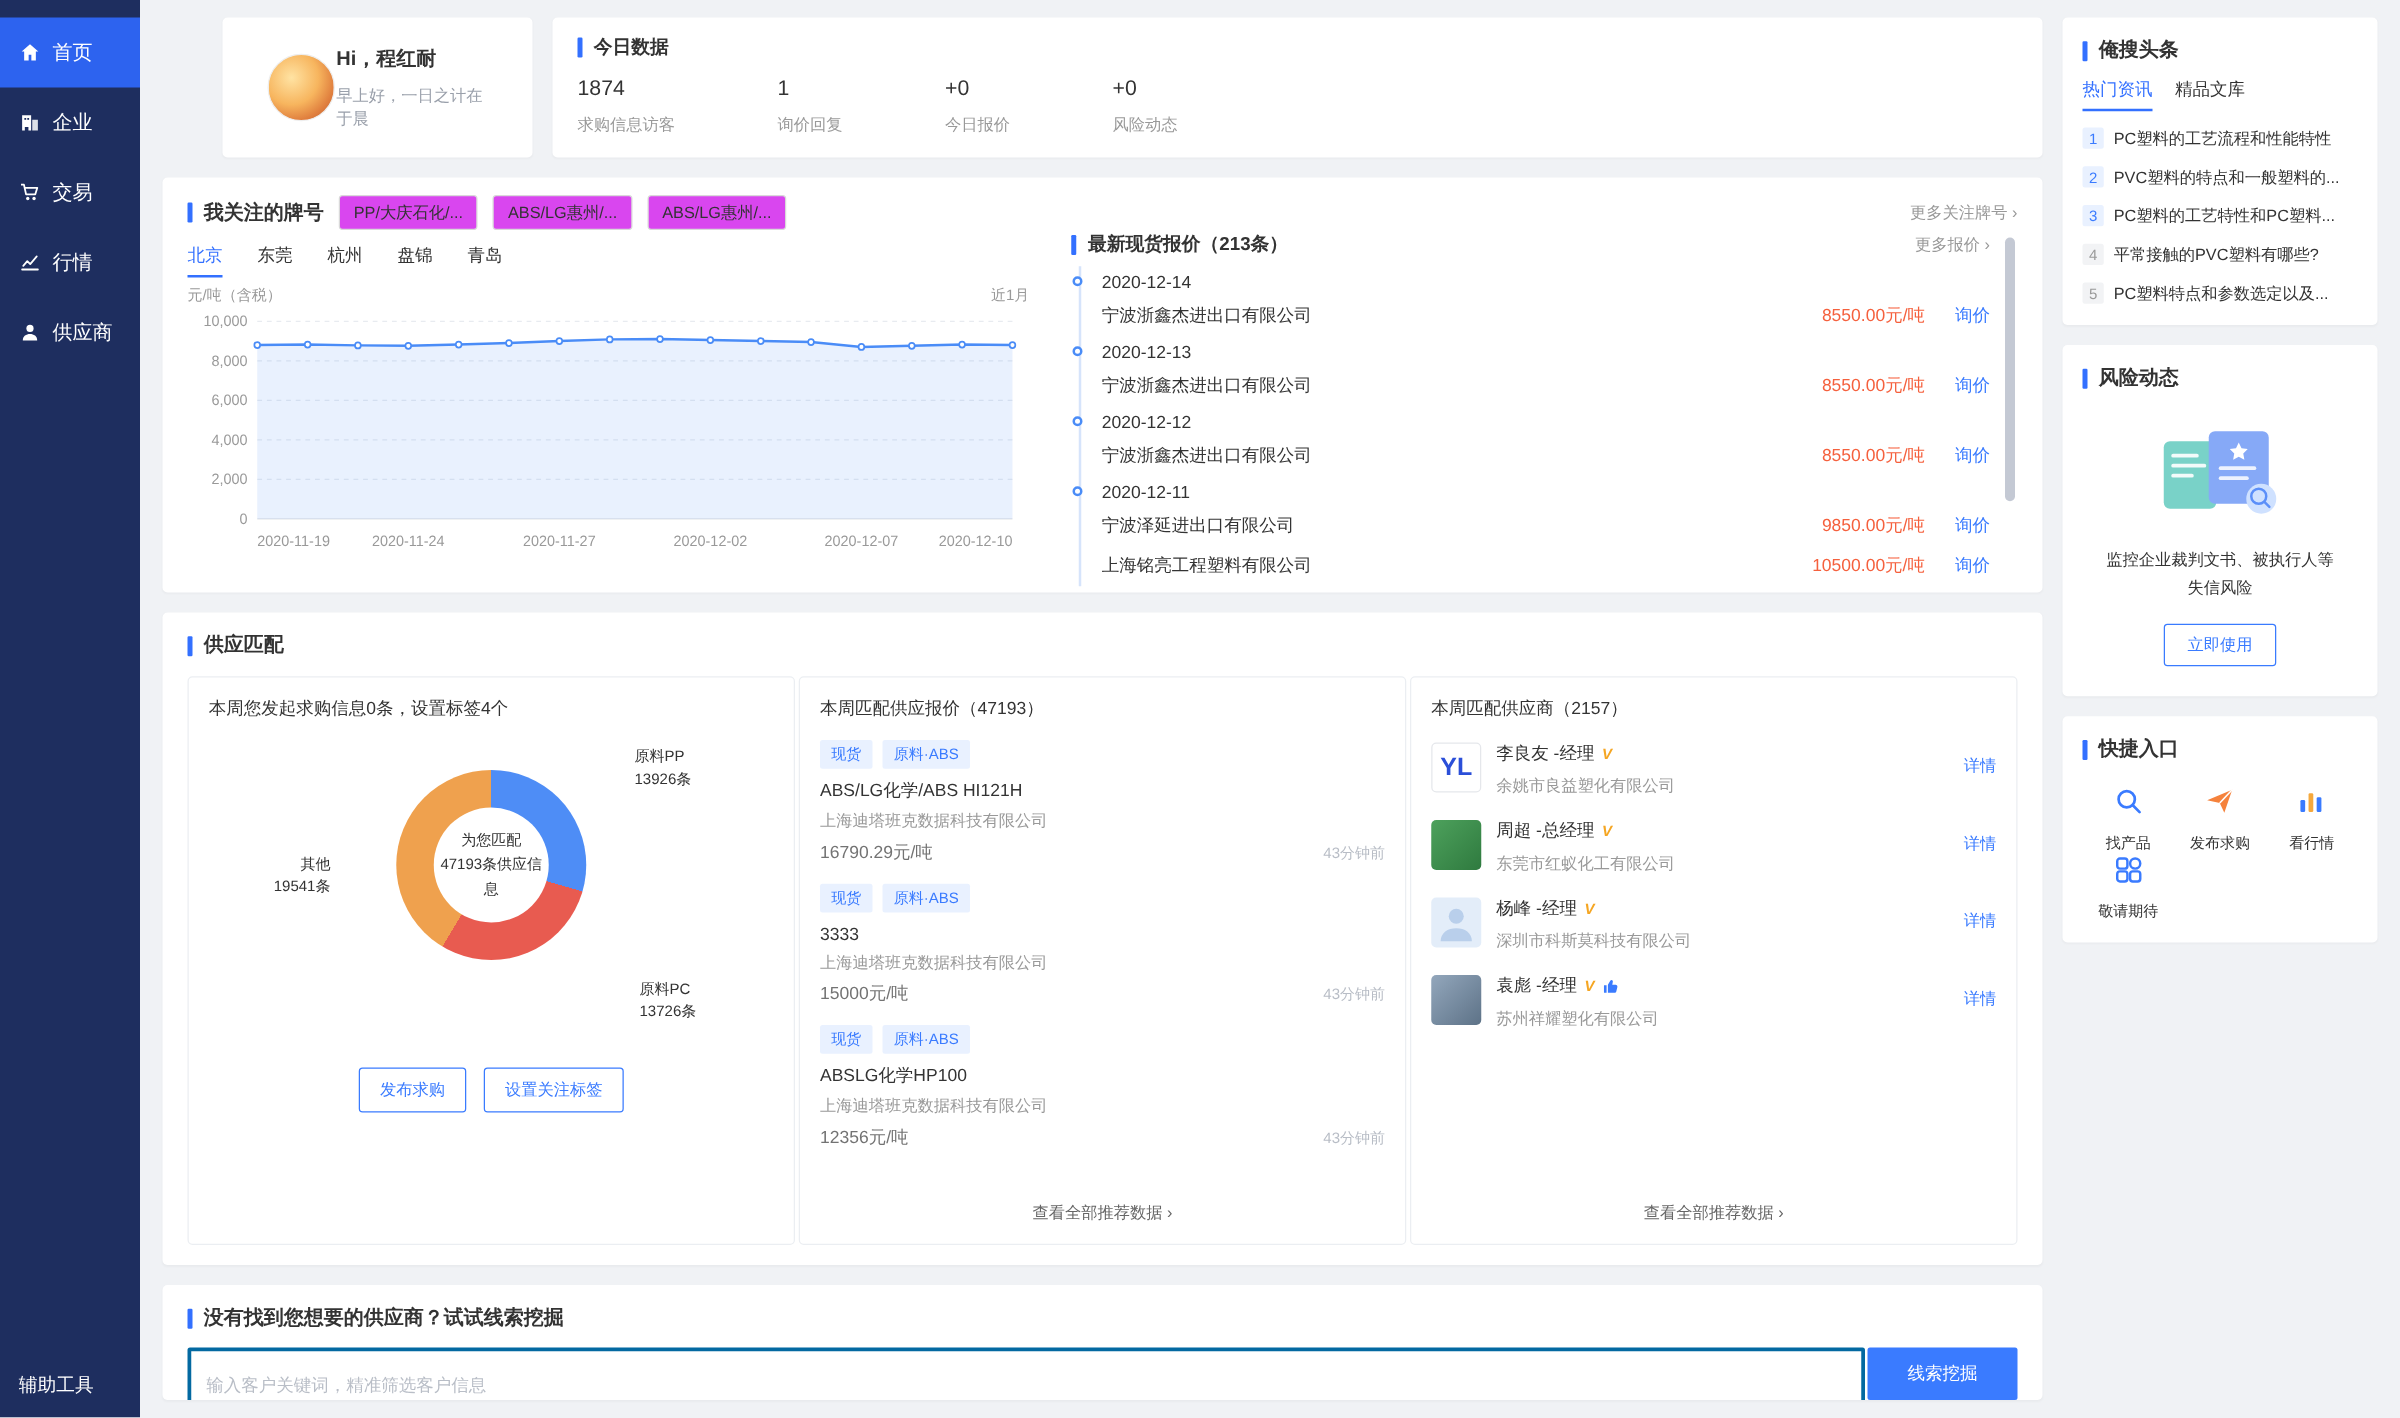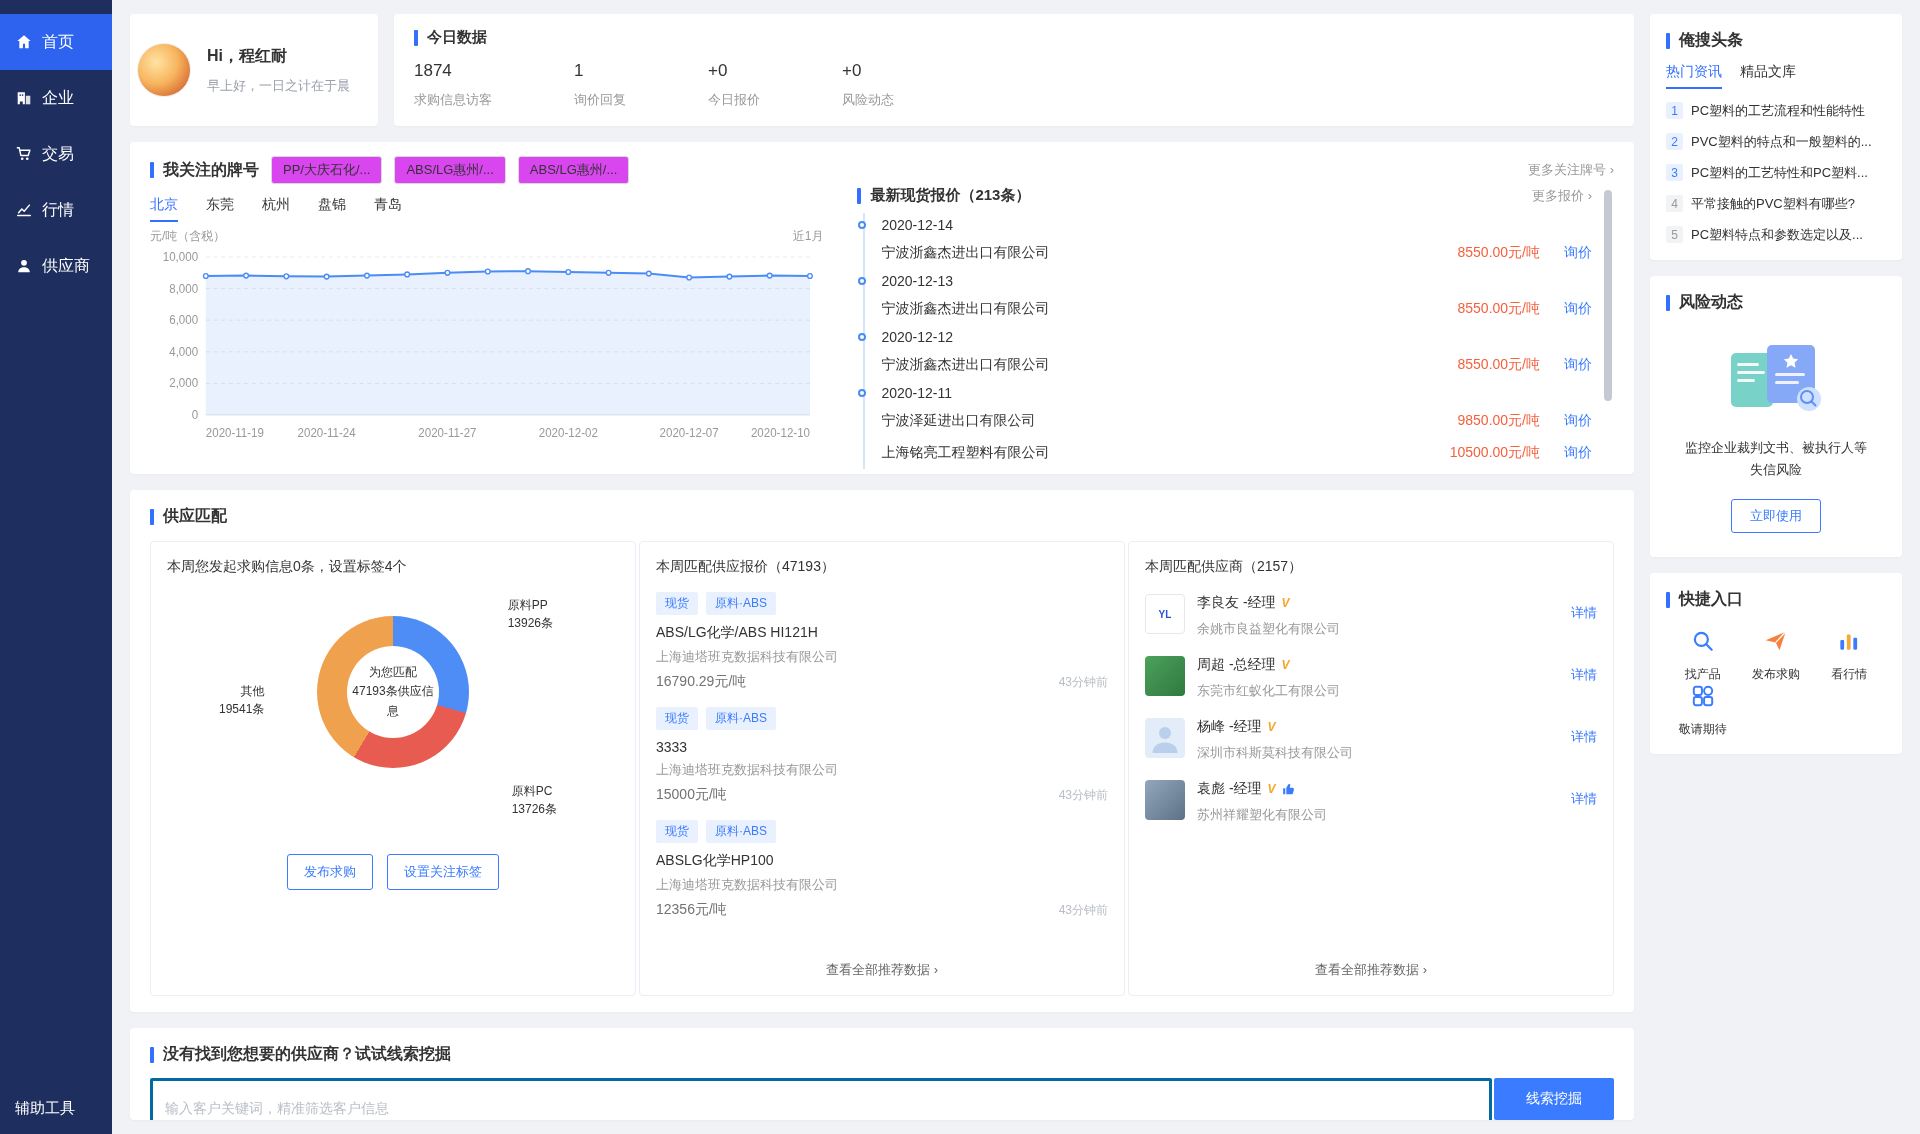--- a/index.html
+++ b/index.html
@@ -19,21 +19,21 @@
   .main-col { flex:1; display:flex; flex-direction:column; gap:16px; min-width:0; }
   .right-col { width:252px; flex-shrink:0; display:flex; flex-direction:column; gap:16px; }
   .card { background:#fff; border-radius:4px; box-shadow:0 1px 2px rgba(0,0,0,.03); }
 
   .sec-title { display:flex; align-items:center; font-size:16px; font-weight:bold; color:#333; }
   .sec-title::before { content:""; width:4px; height:16px; background:#3370ff; margin-right:9px; border-radius:1px; }
   .sec-title.sm { font-size:15px; }
 
   
   .top-row { display:flex; gap:16px; height:112px; flex-shrink:0; }
-  .greet-card { width:248px; display:flex; align-items:center; padding:0 7px; gap:16px; flex-shrink:0; }
+  .greet-card { width:248px; display:flex; align-items:center; padding:0 36px; gap:1px; flex-shrink:0;margin-left:48px; }
   .avatar { width:54px; height:54px; border-radius:50%; flex-shrink:0;
     background: radial-gradient(circle at 35% 35%, #ffe3a3, #f7b55e 45%, #e07f3e 72%, #b8562e); border:1px solid #eee; }
   .greet-name { font-size:16px; font-weight:bold; color:#333; }
   .greet-sub { font-size:13px; color:#9aa0ab; margin-top:10px; }
   .today-card { flex:1; padding:14px 20px; }
   .stats { display:flex; gap:82px; margin-top:14px; }
   .stat-value { font-size:17px; color:#333; }
   .stat-label { font-size:13px; color:#999; margin-top:10px; }
 
   
@@ -79,21 +79,21 @@
   .offer-tags { display:flex; gap:8px; }
   .tag-blue { background:#e9f1ff; color:#3a7bff; font-size:12px; padding:3px 9px; border-radius:2px; }
   .offer-name { font-size:14px; color:#333; margin:9px 0 6px; }
   .offer-co { font-size:13px; color:#999; }
   .offer-row { display:flex; justify-content:space-between; align-items:baseline; margin-top:7px; }
   .offer-price { color:#737373; font-size:14px; }
   .offer-time { color:#b8bdc6; font-size:12px; }
   .see-all { margin-top:auto; text-align:center; color:#666; font-size:13px; cursor:pointer; padding-top:10px; }
   .sup { display:flex; align-items:flex-start; margin-top:18px; position:relative; }
   .sup-av { width:40px; height:40px; border-radius:4px; margin-right:12px; flex-shrink:0; display:flex; align-items:center;
-    justify-content:center; font-weight:bold; font-size:10px; overflow:hidden; }
+    justify-content:center; font-weight:bold; font-size:20px; overflow:hidden; }
   .av-yl { border:1px solid #e5e7eb; color:#2b4fd8; background:#fff; }
   .av-green { background:linear-gradient(135deg,#4da15c,#2f7a3f); }
   .av-person { background:#e3edf9; }
   .av-photo { background:linear-gradient(135deg,#93a7bc,#5d7287); }
   .sup-name { font-size:14px; color:#333; display:flex; align-items:center; gap:6px; }
   .vbadge { color:#f5a623; font-weight:bold; font-style:italic; font-size:12px; }
   .thumb-ic { display:inline-flex; }
   .sup-co { font-size:13px; color:#999; margin-top:8px; white-space:nowrap; overflow:hidden; text-overflow:ellipsis; max-width:300px; }
   .sup-detail { position:absolute; right:0; bottom:16px; color:#3a7bff; font-size:13px; cursor:pointer; }
 

